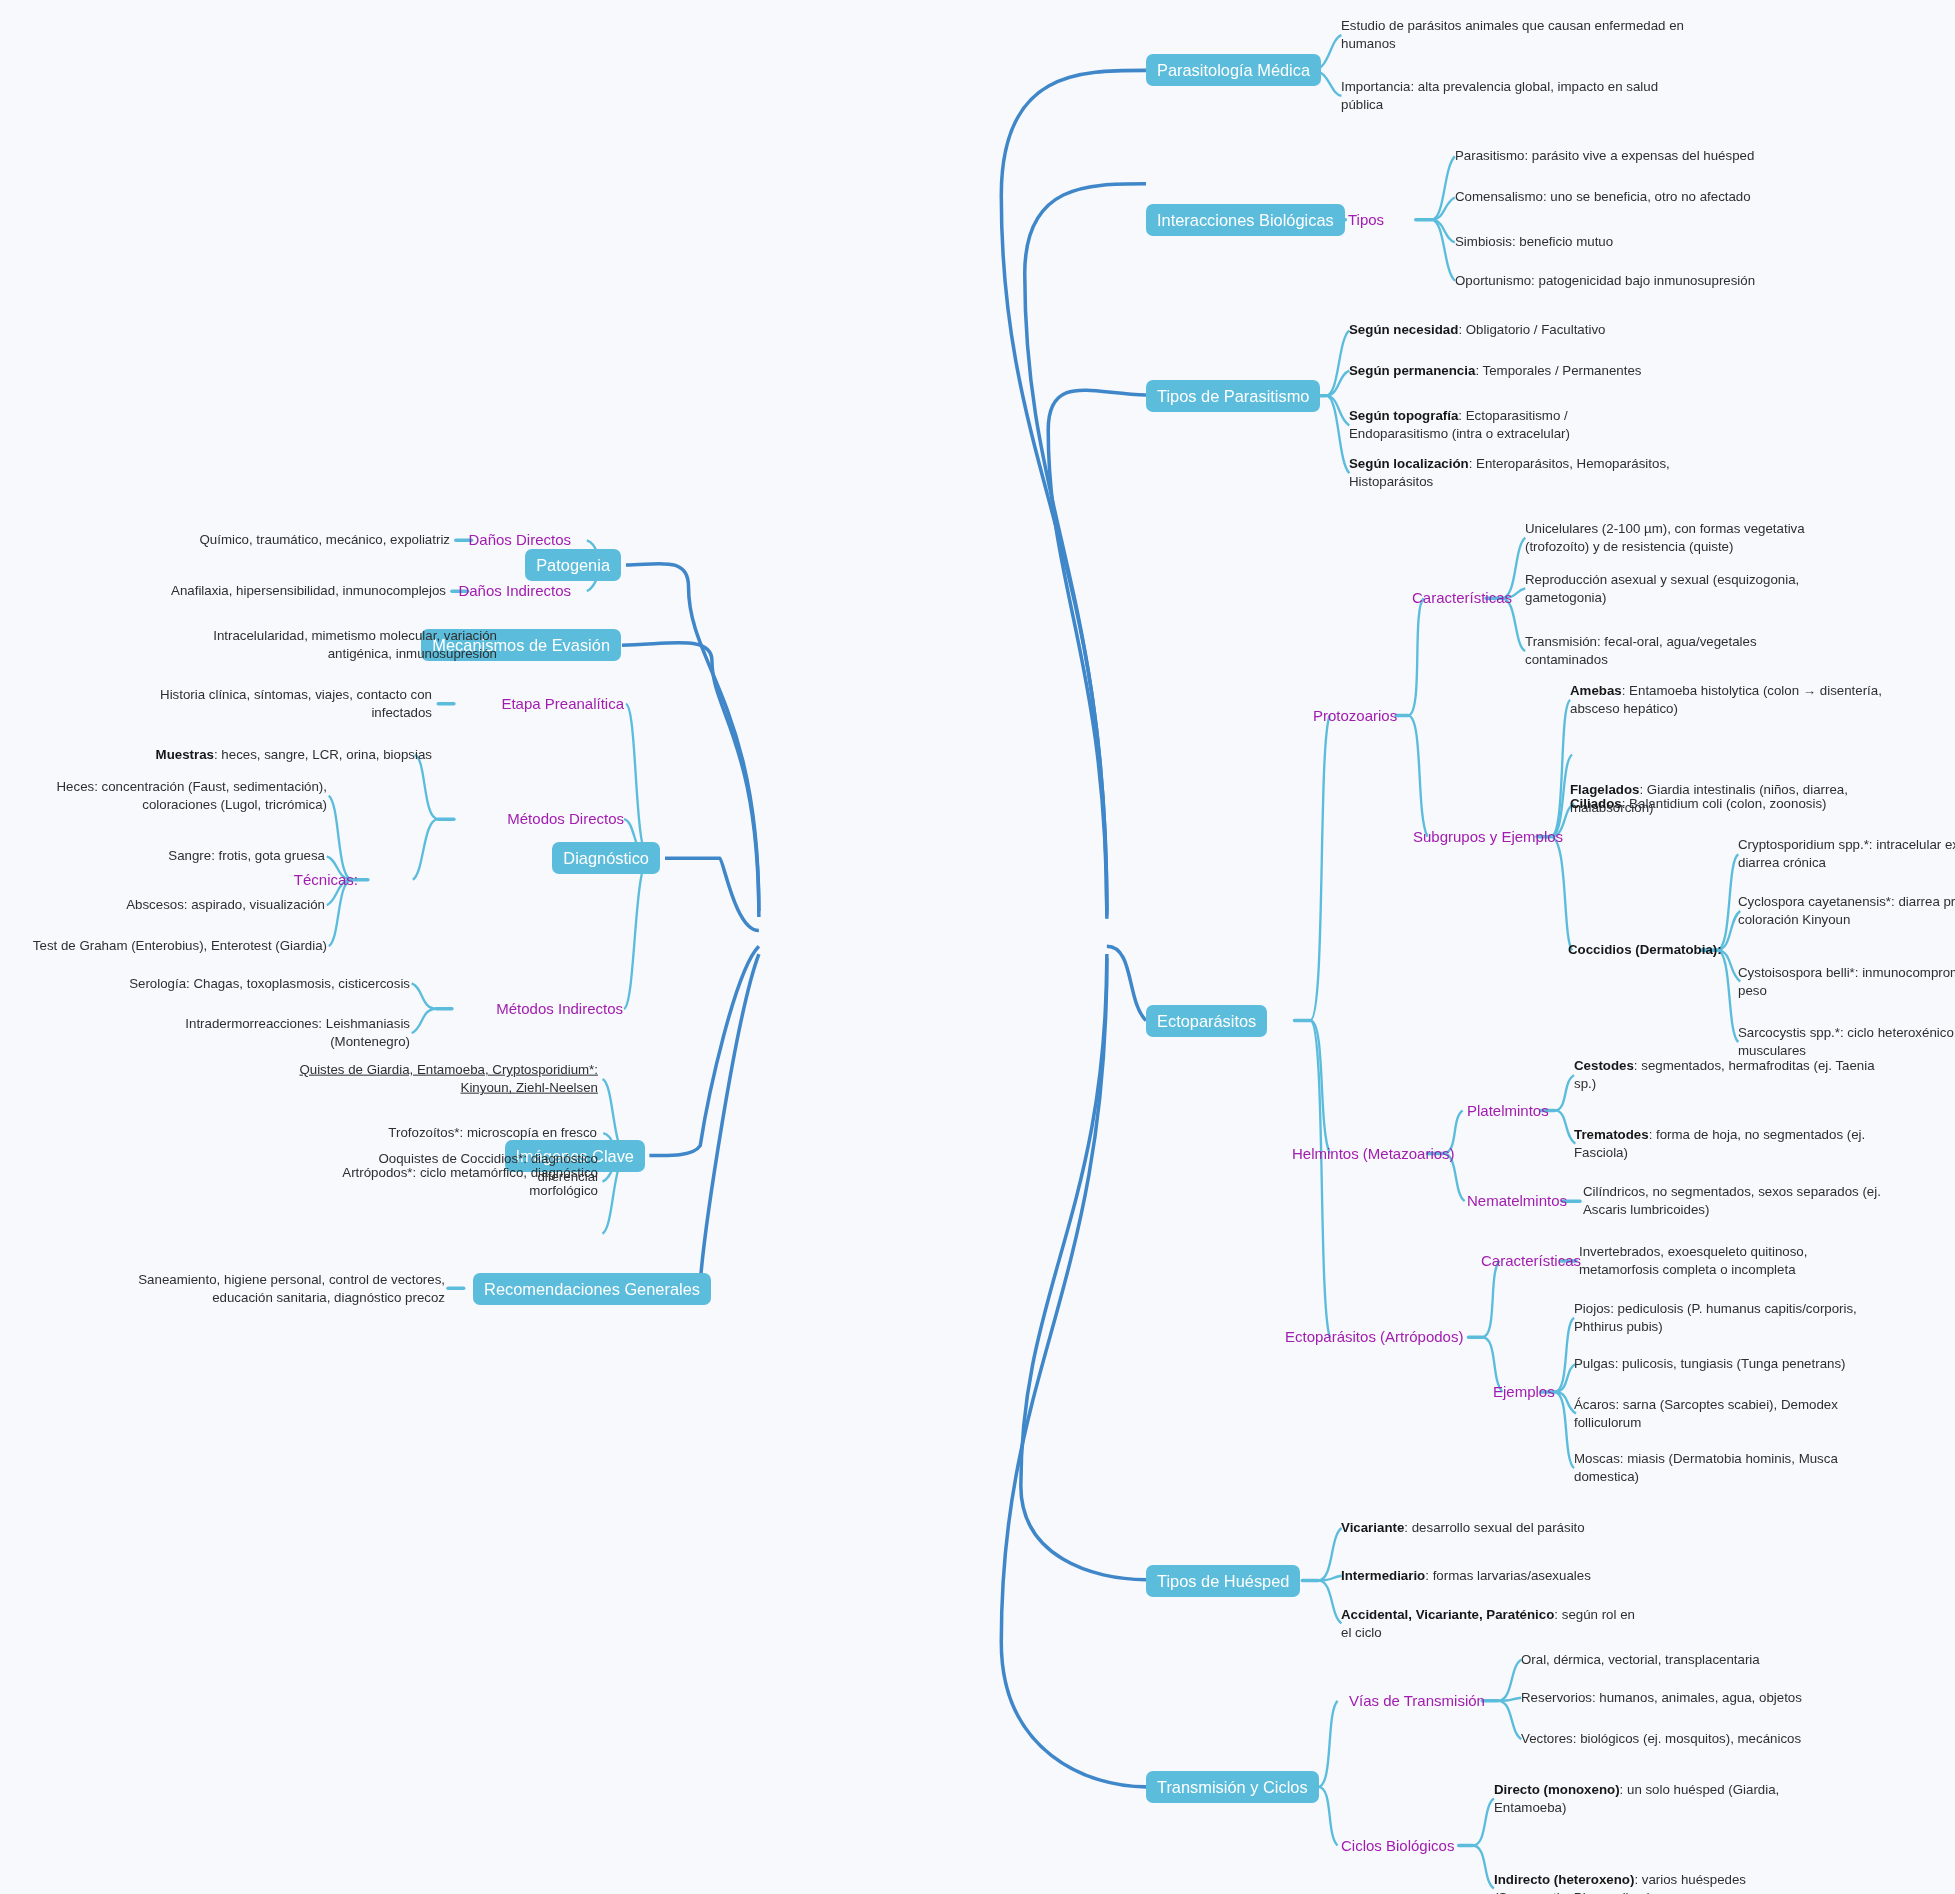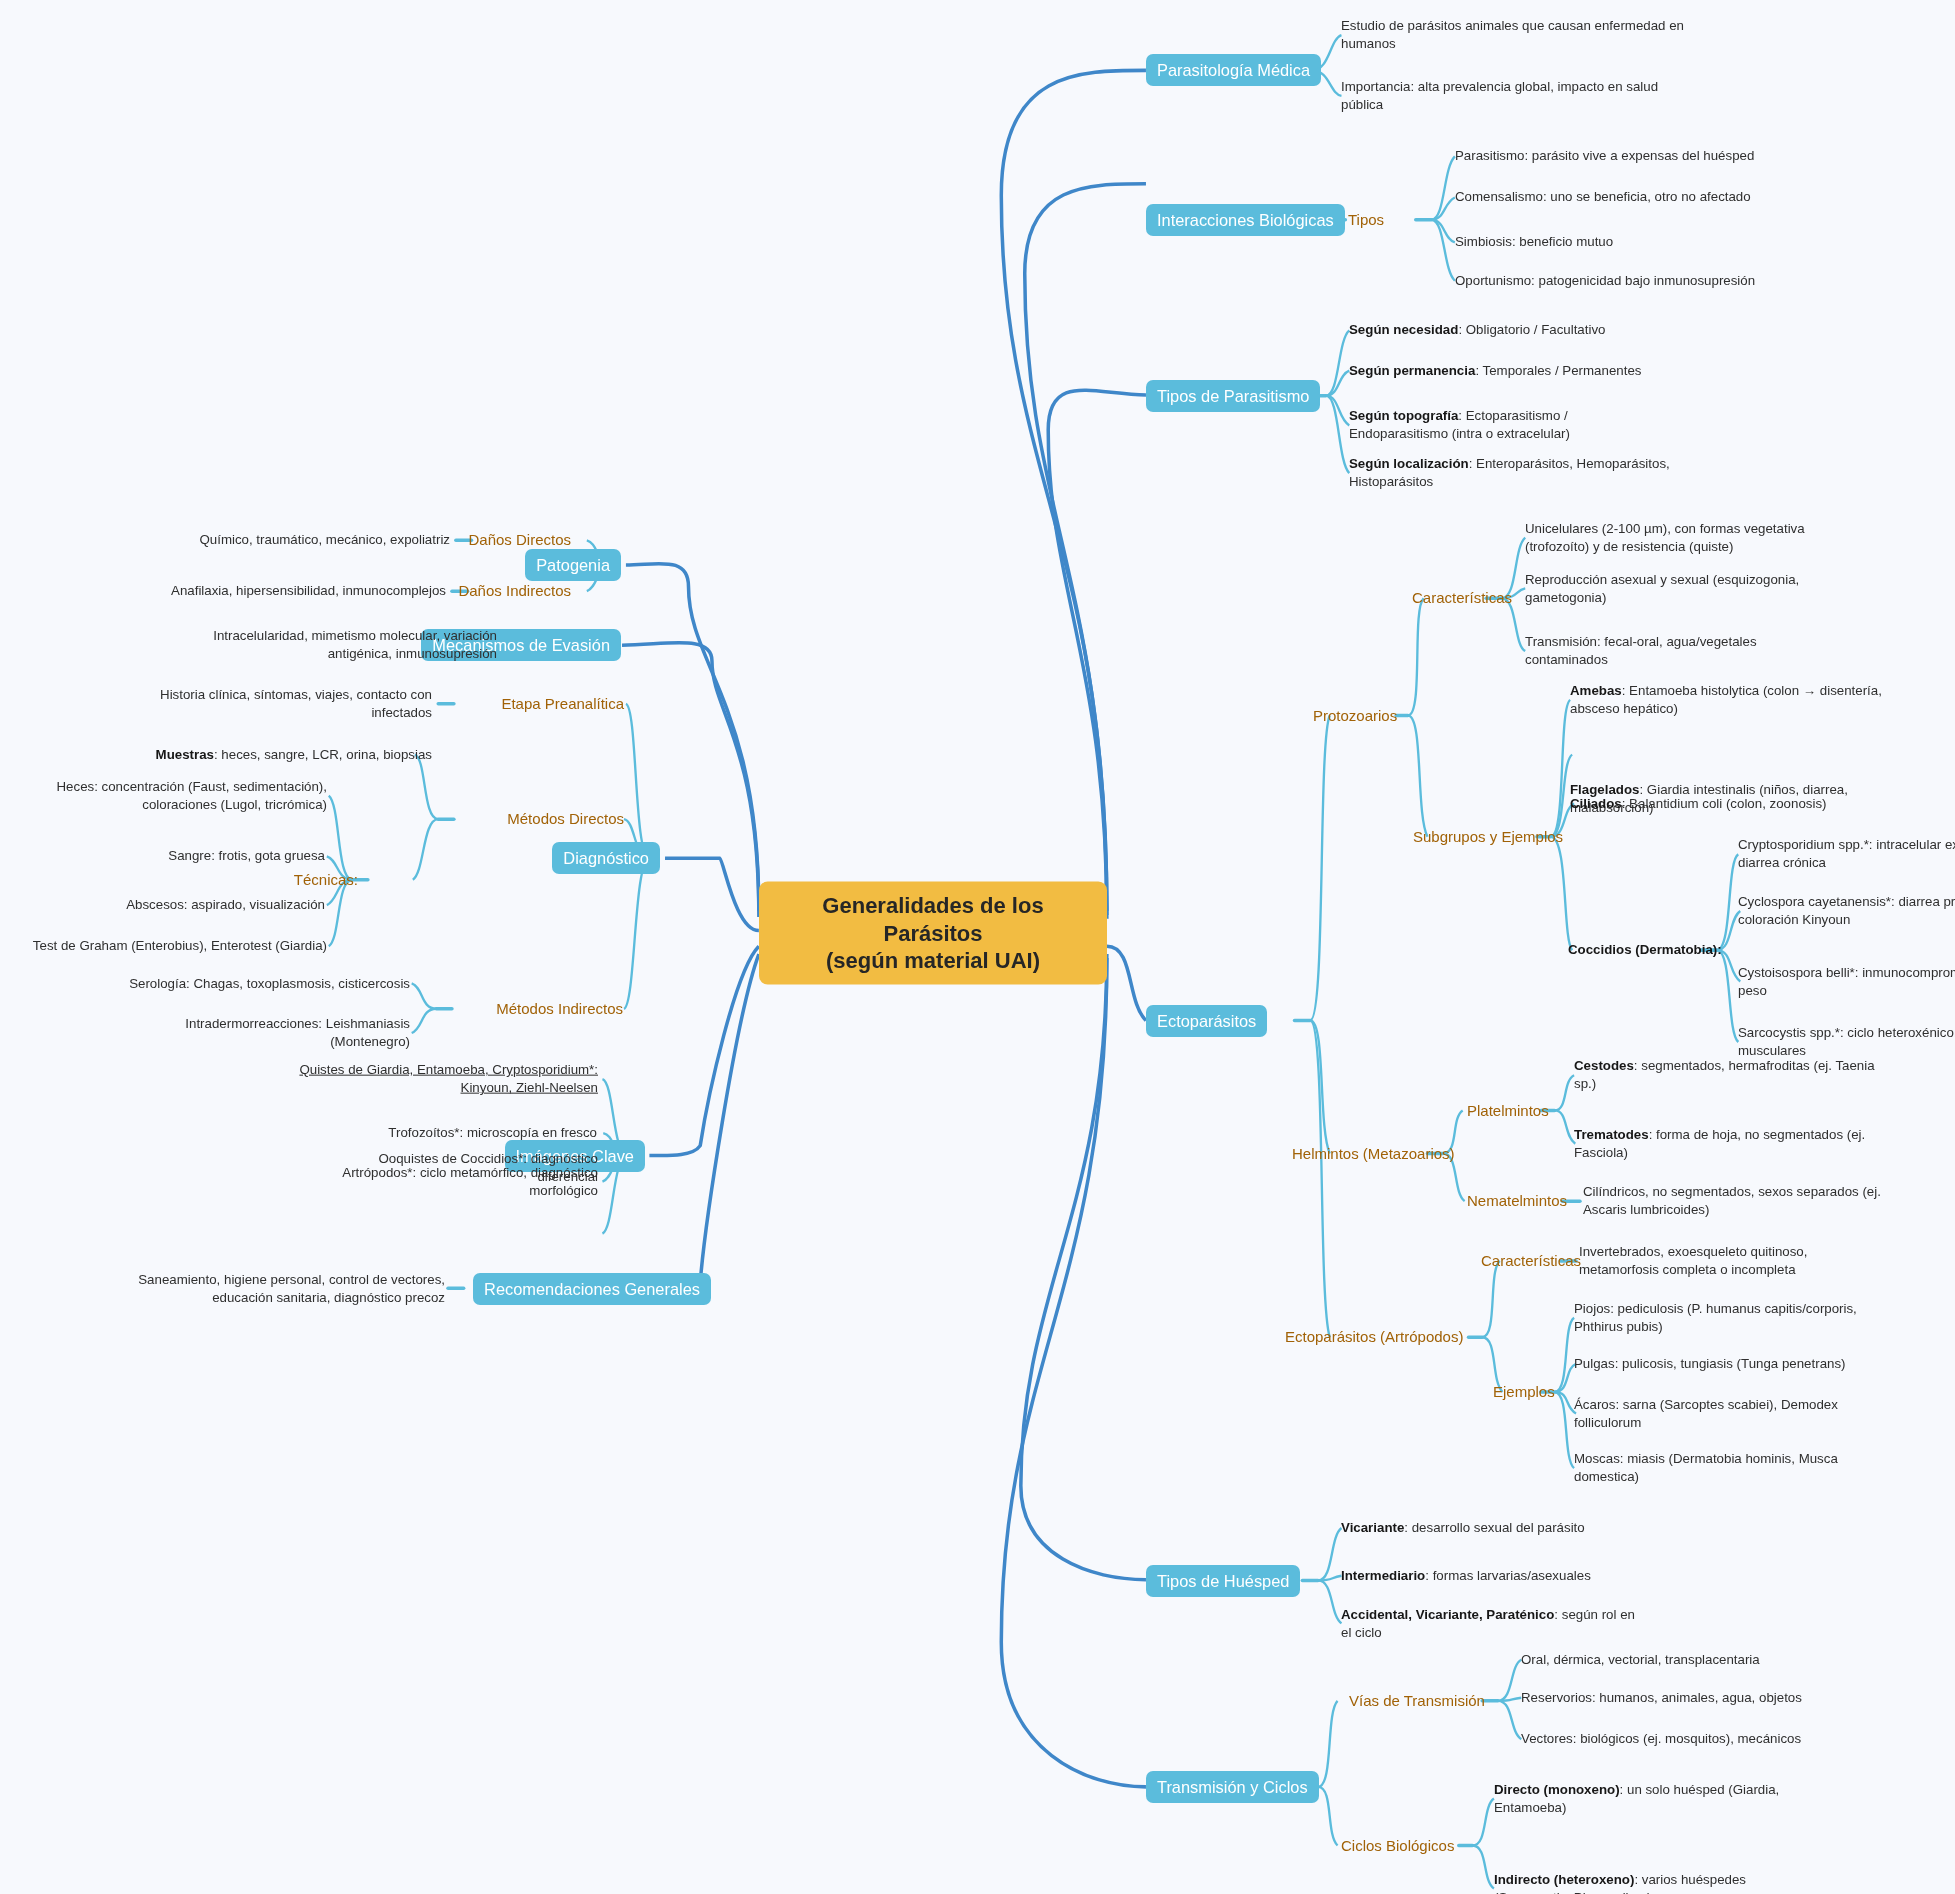--- a/index.html
+++ b/index.html
@@ -26,21 +26,21 @@
   }
 
   .mainbox{
     background:#5bbcdc;border-radius:7px;
     color:#ffffff;font-size:16.4px;line-height:1.1;
     padding:7px 11px;white-space:nowrap;
     box-sizing:border-box;
   }
 
   .mid{
-    font-size:15px;color:#a16207;white-space:nowrap;line-height:1.2;
+    font-size:15px;color:#a21caf;white-space:nowrap;line-height:1.2;
   }
 
   .leaf{
     font-size:13.3px;color:#2f2f2f;line-height:1.38;
   }
   .leaf b{font-weight:bold;color:#171717;}
   .r-align{text-align:right;}          
   .node.r{transform:translateY(-50%);}          
   .node.c{transform:translate(-50%,-50%);}
 </style>
@@ -175,24 +175,20 @@
   <path d="M1115 2580 C 1075 2580, 1082 2630, 1052 2642"></path>
 
   <path d="M1605 2955 C 1565 2955, 1570 2770, 1540 2760"></path>
   <path d="M1605 2955 C 1565 2955, 1572 2905, 1542 2898"></path>
   <path d="M1605 2955 C 1565 2955, 1570 3010, 1540 3022"></path>
   <path d="M1605 2955 C 1565 2955, 1570 3140, 1540 3155"></path>
 
   <path class="stub" d="M1185 3295 L 1145 3295"></path>
 </svg>
 
-<div class="node c root" style="left:933px;top:933px;width:348px;">
-  <div>Generalidades de los Parásitos</div>
-  <div>(según material UAI)</div>
-</div>
 
 <div class="node r mainbox" style="left:1146px;top:70px;">Parasitología Médica</div>
 <div class="node r leaf" style="left:1341px;top:35px;width:352px;">Estudio de parásitos animales que causan enfermedad en humanos</div>
 <div class="node r leaf" style="left:1341px;top:96px;width:352px;">Importancia: alta prevalencia global, impacto en salud pública</div>
 
 <div class="node r mainbox" style="left:1146px;top:220px;">Interacciones Biológicas</div>
 <div class="node r mid" style="left:1348px;top:220px;">Tipos</div>
 <div class="node r leaf" style="left:1455px;top:156px;width:430px;">Parasitismo: parásito vive a expensas del huésped</div>
 <div class="node r leaf" style="left:1455px;top:197px;width:430px;">Comensalismo: uno se beneficia, otro no afectado</div>
 <div class="node r leaf" style="left:1455px;top:242px;width:430px;">Simbiosis: beneficio mutuo</div>

